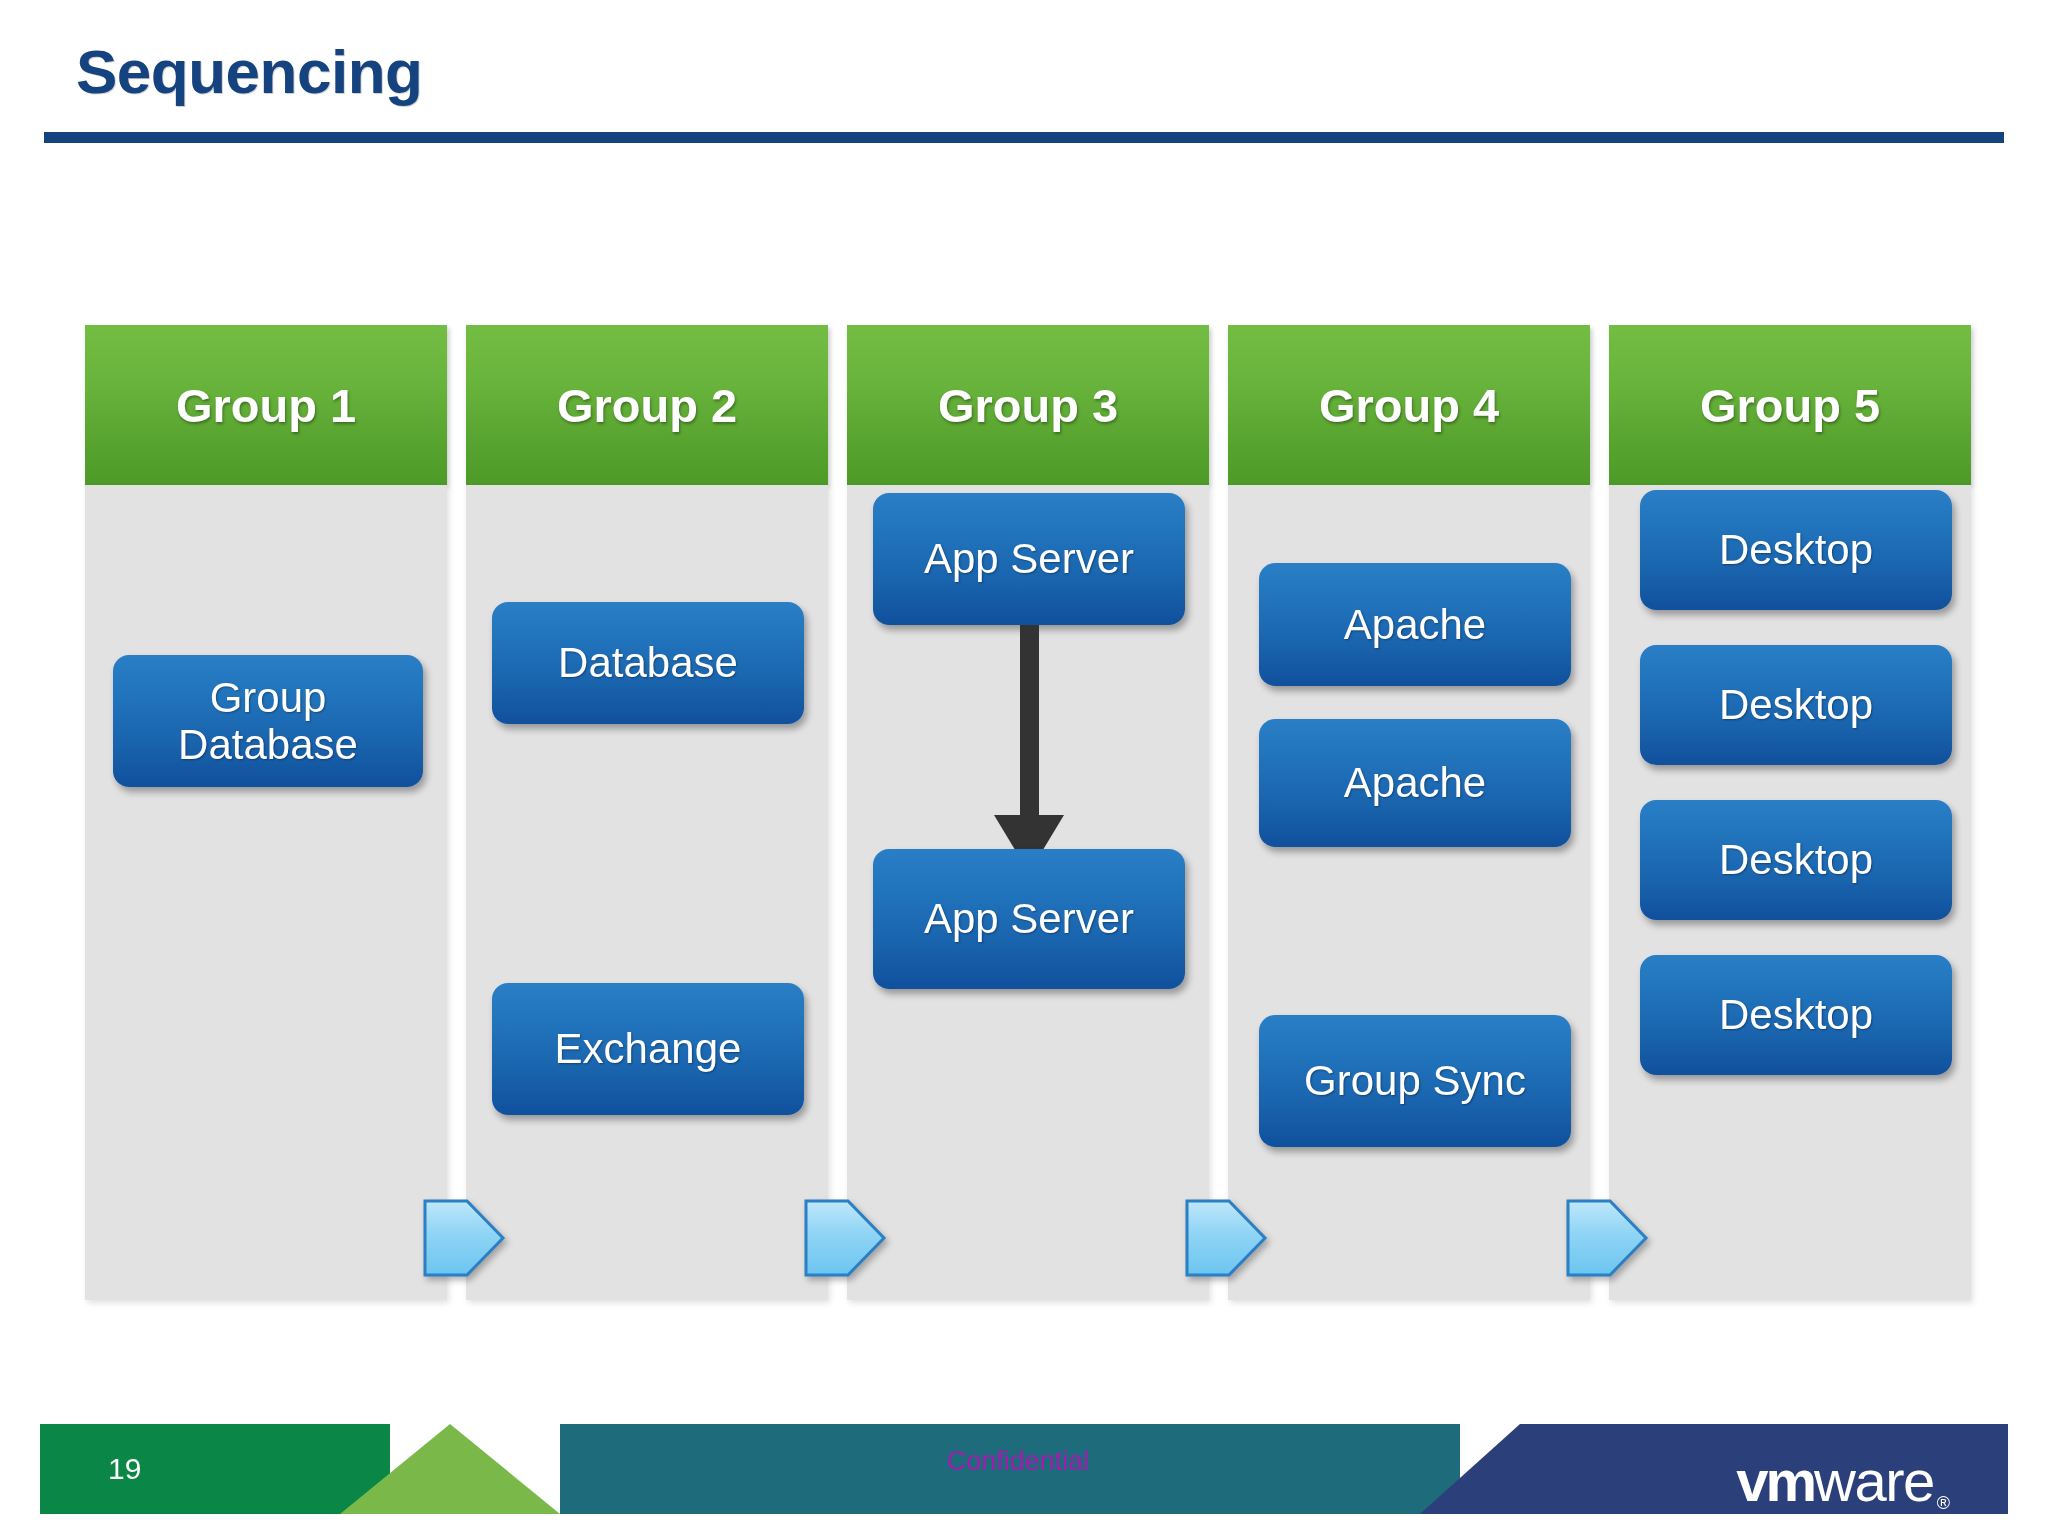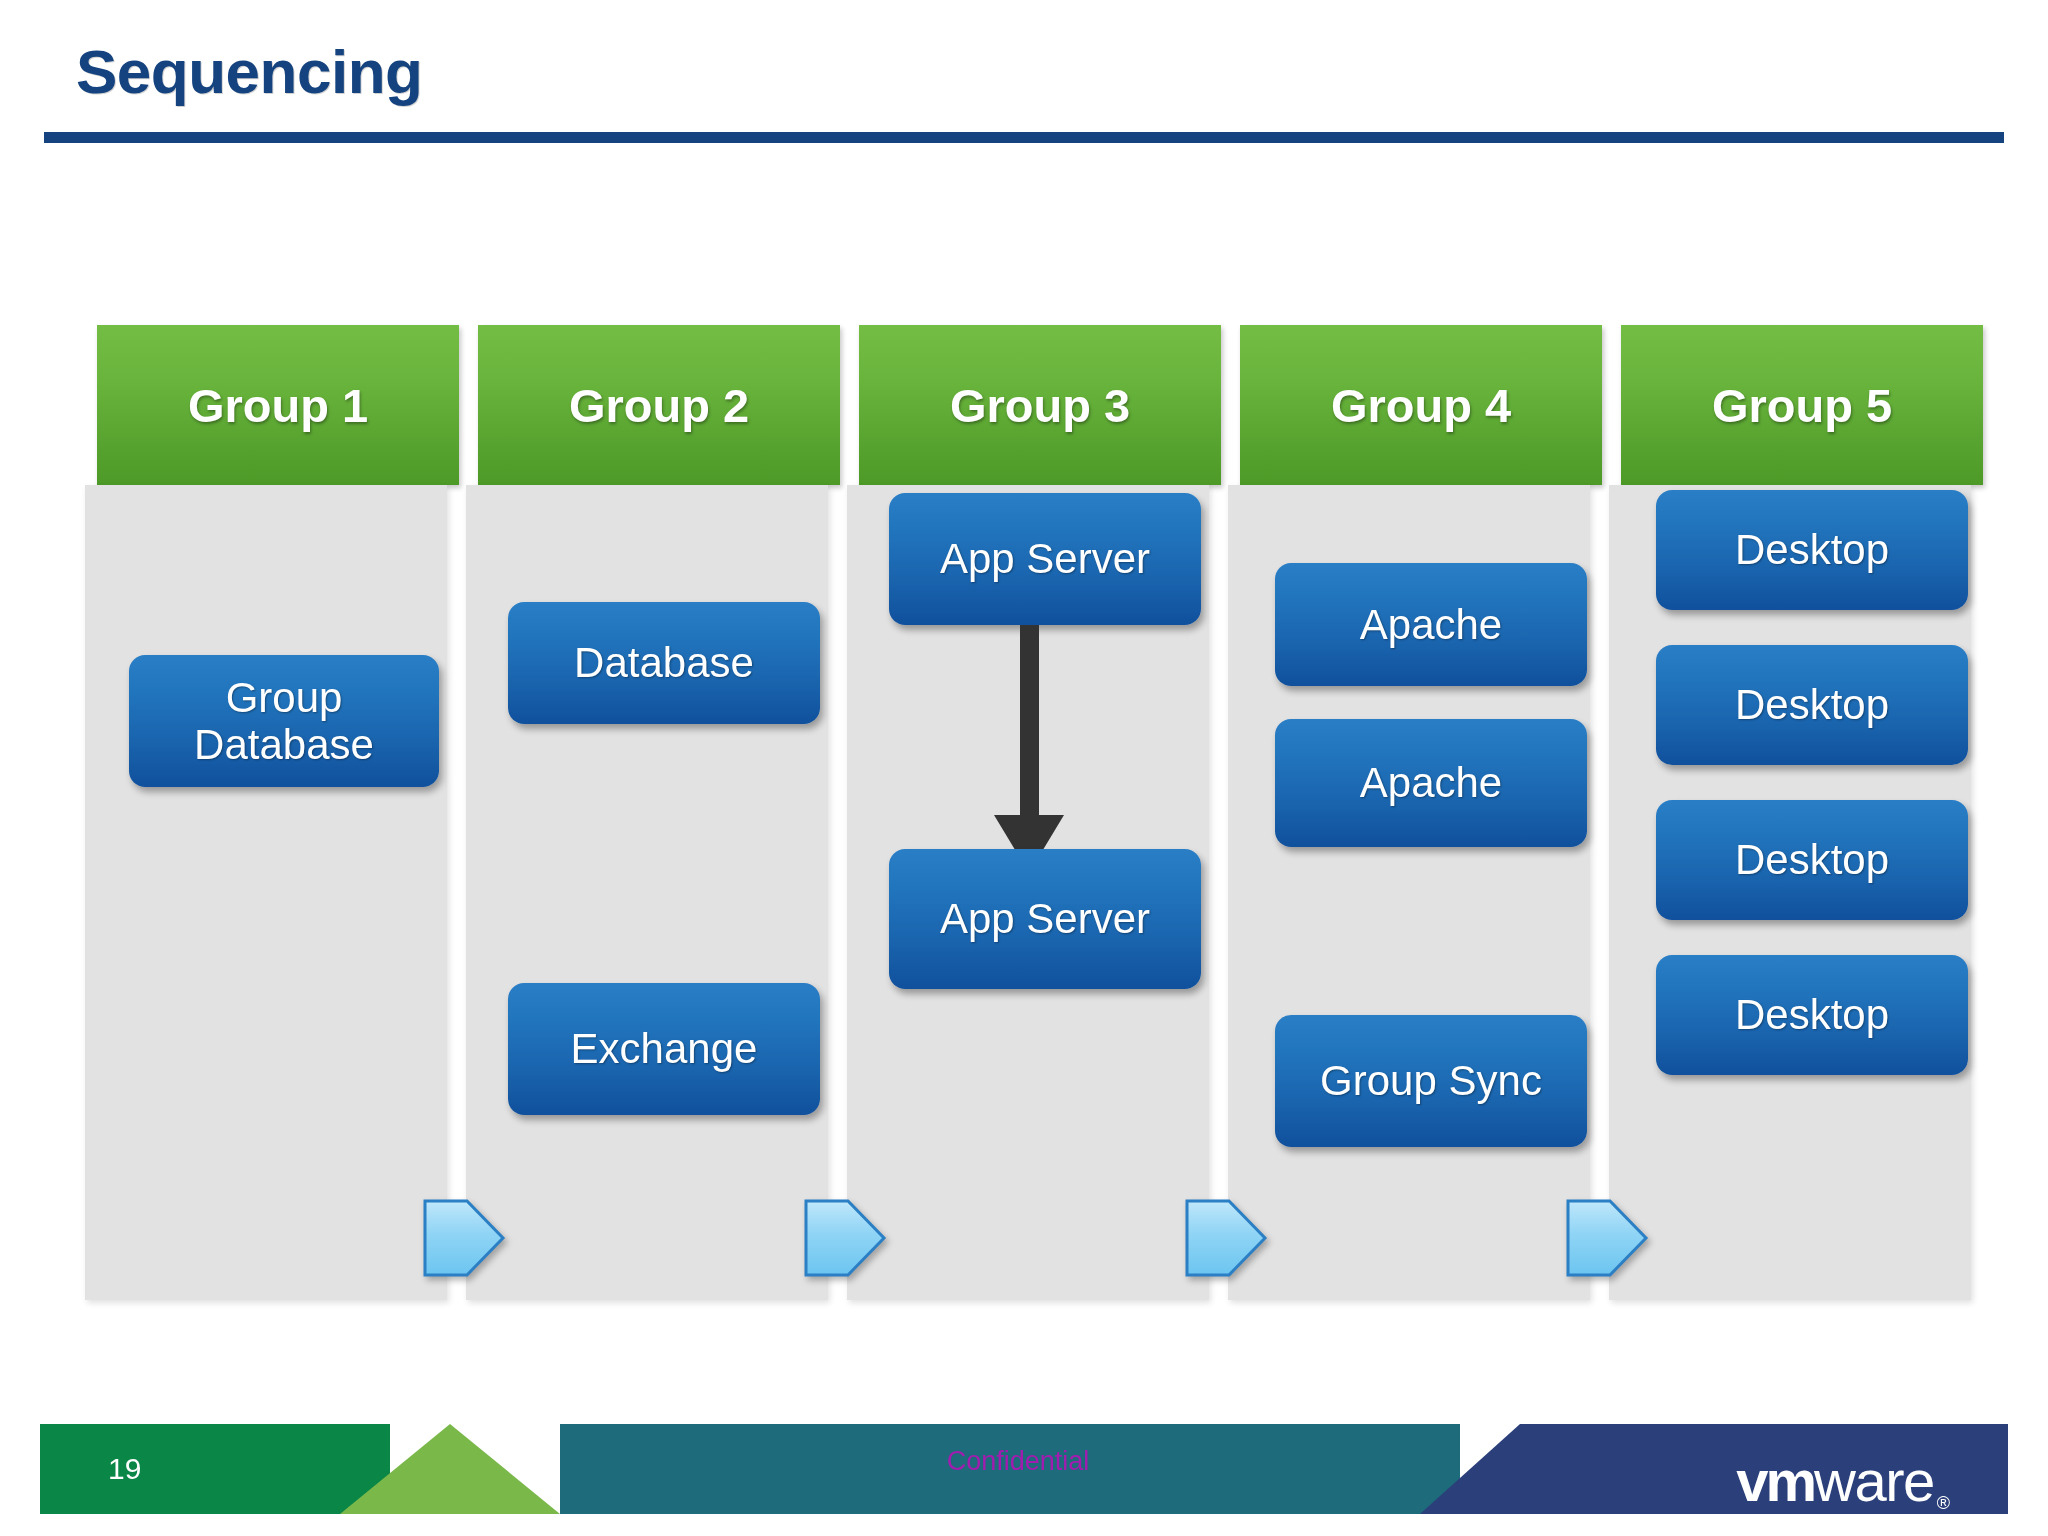--- a/index.html
+++ b/index.html
@@ -45,21 +45,21 @@
     height: 1536px;
   }
   .column {
     position: absolute;
     top: 325px;
     width: 362px;
     height: 975px;
   }
   .col-head {
     position: absolute;
-    left: 12px;
+    left: 0;
     top: 0;
     width: 100%;
     height: 160px;
     background: linear-gradient(to bottom, #74bd45 0%, #69b43c 35%, #57a32f 75%, #4d9a28 100%);
     box-shadow: 2px 3px 5px rgba(0,0,0,0.22);
     display: flex;
     align-items: center;
     justify-content: center;
     box-sizing: border-box;
   }
@@ -84,21 +84,20 @@
   .node {
     position: absolute;
     border-radius: 16px;
     background: linear-gradient(to bottom, #2a7ec6 0%, #2175bd 28%, #1a64ae 65%, #10509c 100%);
     box-shadow: 3px 5px 7px rgba(0,0,0,0.33);
     display: flex;
     align-items: center;
     justify-content: center;
     text-align: center;
     box-sizing: border-box;
-    margin-left: 16px;
   }
   .node-label {
     color: #ffffff;
     font-size: 42px;
     line-height: 1.12;
     text-shadow: 1px 1px 2px rgba(0,0,0,0.35);
   }
   .node-label.two-line { font-size: 42px; }
 
   

